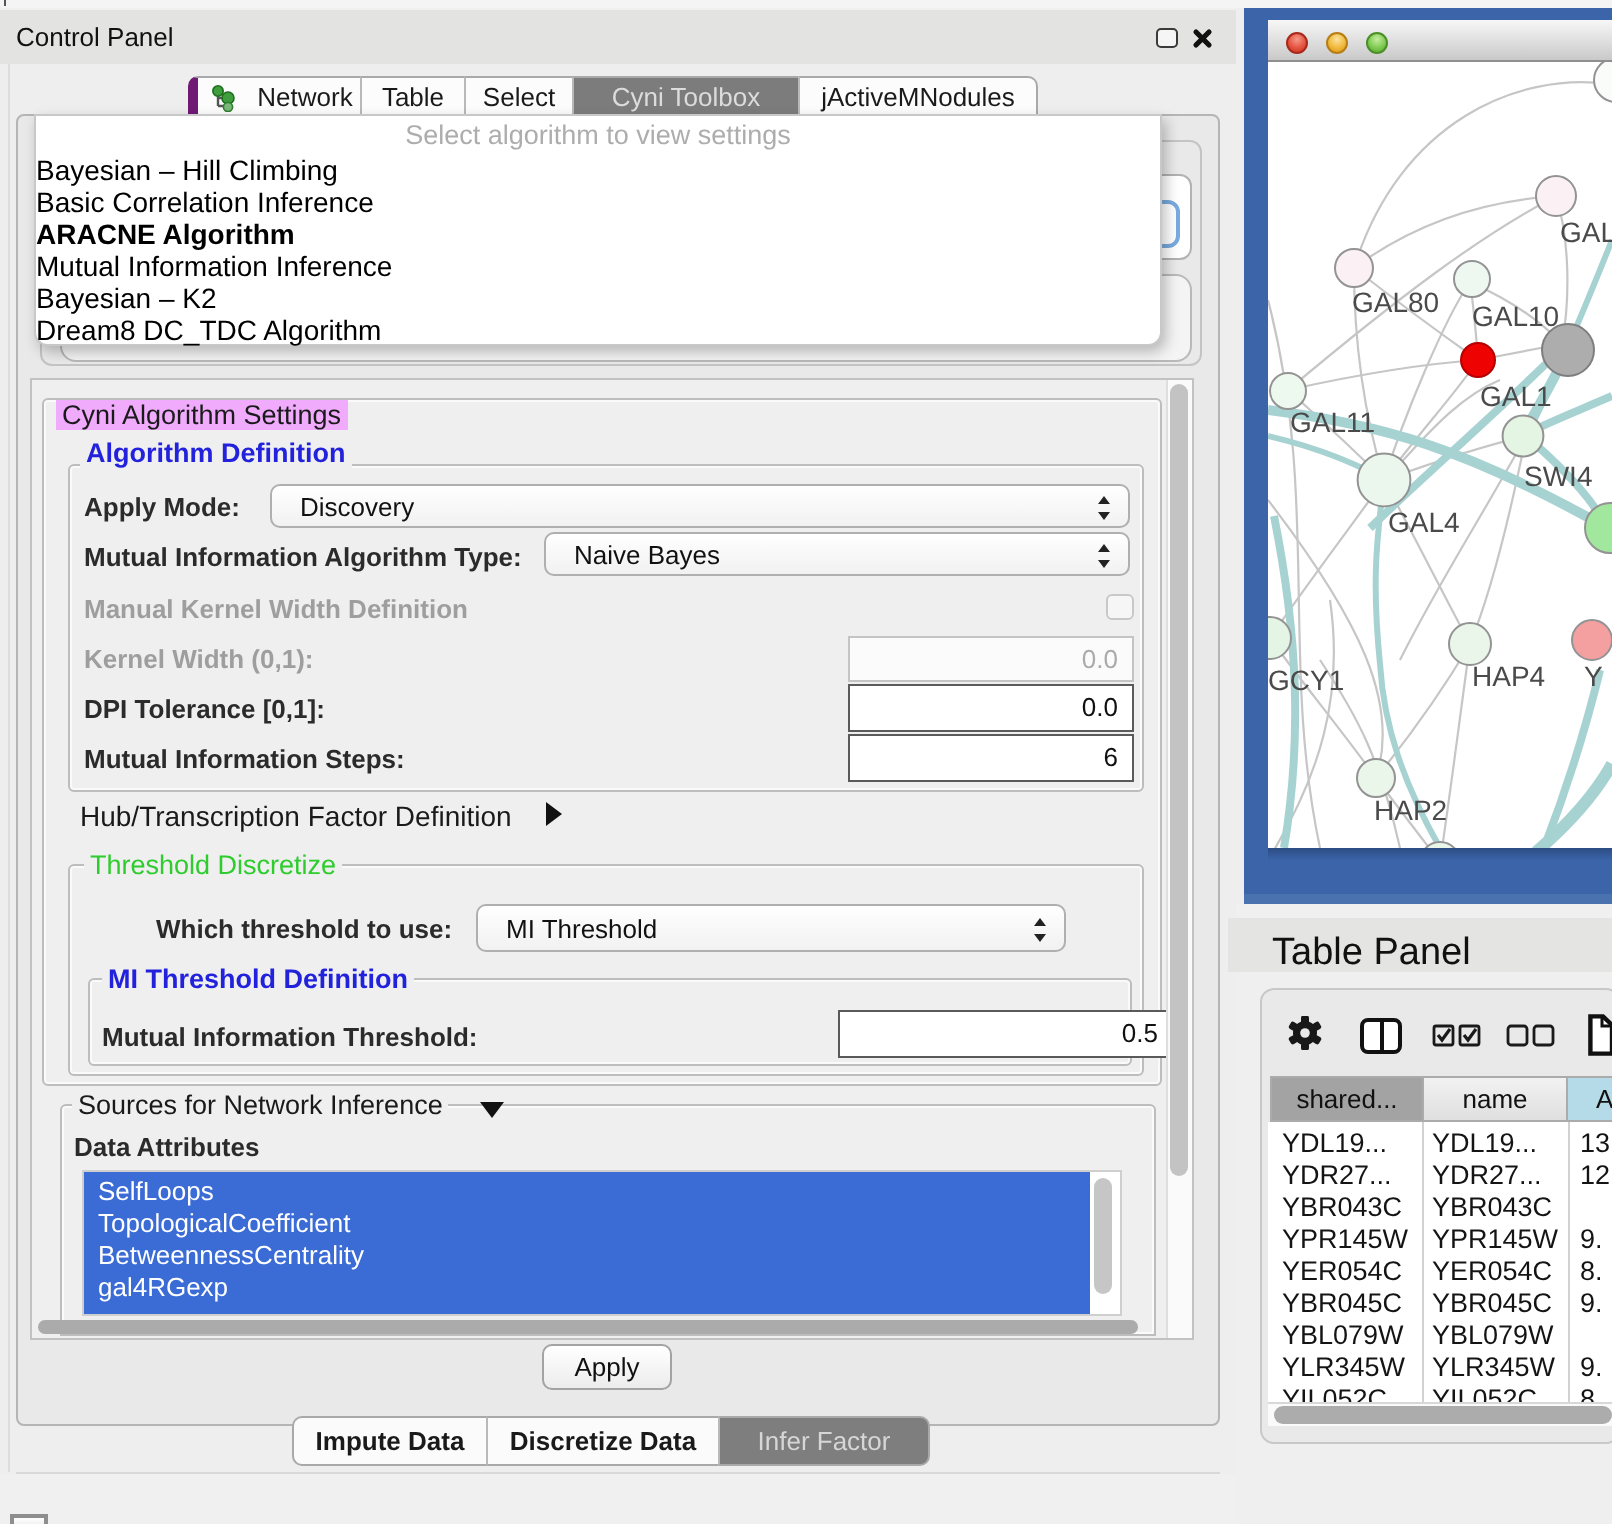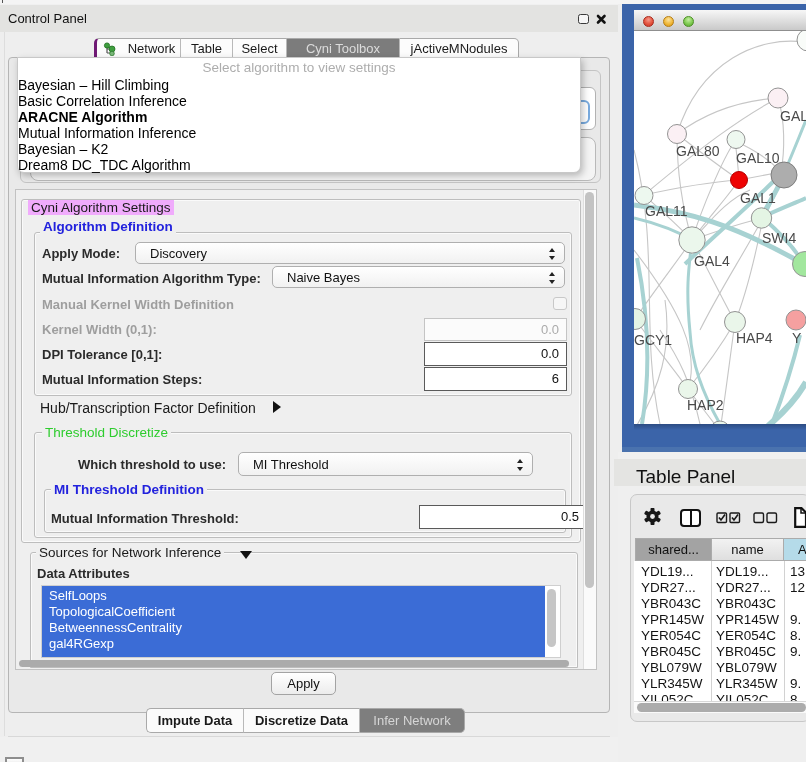--- a/index.html
+++ b/index.html
@@ -12,21 +12,21 @@
 #cp-titlebar { left:0; top:4px; width:618px; height:28px; background:#E3E3E1; border-top:1px solid #F0F0F0; }
 #cp-title { left:8px; top:11px; font-size:13px; color:#111; }
 #float-ic { left:578px; top:14px; width:11px; height:10px; border:1.5px solid #3A3A3A; border-radius:2.5px; background:#F5F5F5; }
 #groovel { left:4px; top:32px; width:1px; height:704px; background:#DDDDDD; }
 #tabpanel { left:8px; top:57px; width:602px; height:656px; border:1px solid #B5B5B5; border-radius:4px; background:#E9E9E9; }
 #cpbottom { left:8px; top:736px; width:602px; height:1px; background:#D8D8D8; }
 #belowcp { left:0; top:737px; width:618px; height:25px; background:#F0F0F0; }
 #sqicon { left:5px; top:757px; width:19px; height:12px; border:2px solid #8E8E8E; background:linear-gradient(#FFFFFF,#DCDCDC); }
 
 .tab { position:absolute; top:38px; height:21px; background:#FCFCFC; border-top:1px solid #A9A9A9; border-bottom:1px solid #A9A9A9; border-left:1px solid #B9B9B9; font-size:13px; color:#1A1A1A; text-align:center; line-height:20px; }
-.tab.first { border-left:3px solid #701a75; border-radius:5px 0 0 0;padding-left:12px; }
+.tab.first { border-left:5px solid #701a75; border-radius:5px 0 0 0;padding-left:12px; }
 .tab.last { border-right:1px solid #A9A9A9; border-radius:0 5px 0 0; }
 .tab.sel { background:#7C7C7C; color:#DCDCDC; }
 
 #scrollpane { left:15px; top:189px; width:582px; height:481px; border:1px solid #C2C2C2; background:#EFEFEF; }
 #vtrack { left:583px; top:190px; width:13px; height:479px; background:#FAFAFA; border-left:1px solid #DEDEDE; }
 #vthumb { left:585px; top:192px; width:9px; height:396px; border-radius:4.5px; background:#C3C3C3; }
 #hthumb { left:19px; top:660px; width:550px; height:7px; border-radius:3.5px; background:#ABABAB; }
 
 .grp { position:absolute; border:1px solid #BDBDBD; border-radius:3px; box-shadow: inset 0 0 0 1px rgba(255,255,255,0.7); }
 .glabel { position:absolute; font-size:13.5px; background:#EFEFEF; padding:0 3px; white-space:nowrap; }
@@ -161,21 +161,21 @@
 <div class="abs" id="listthumb"></div>
 
 <div class="abs" id="vtrack"></div>
 <div class="abs" id="vthumb"></div>
 <div class="abs" id="hthumb"></div>
 
 <div class="abs" id="apply">Apply</div>
 
 <div class="btab first" style="left:146px;width:97px;">Impute Data</div>
 <div class="btab" style="left:243px;width:116px;">Discretize Data</div>
-<div class="btab sel last" style="left:359px;width:106px;">Infer Network</div>
+<div class="btab sel last" style="left:359px;width:106px;">Infer Factor</div>
 
 <div class="abs" id="popup"></div>
 <div class="abs" id="ptitle">Select algorithm to view settings</div>
 <div class="pitem" style="top:77px;">Bayesian – Hill Climbing</div>
 <div class="pitem" style="top:93px;">Basic Correlation Inference</div>
 <div class="pitem" style="top:109px;font-weight:bold;">ARACNE Algorithm</div>
 <div class="pitem" style="top:125px;">Mutual Information Inference</div>
 <div class="pitem" style="top:141px;">Bayesian – K2</div>
 <div class="pitem" style="top:157px;">Dream8 DC_TDC Algorithm</div>
 

